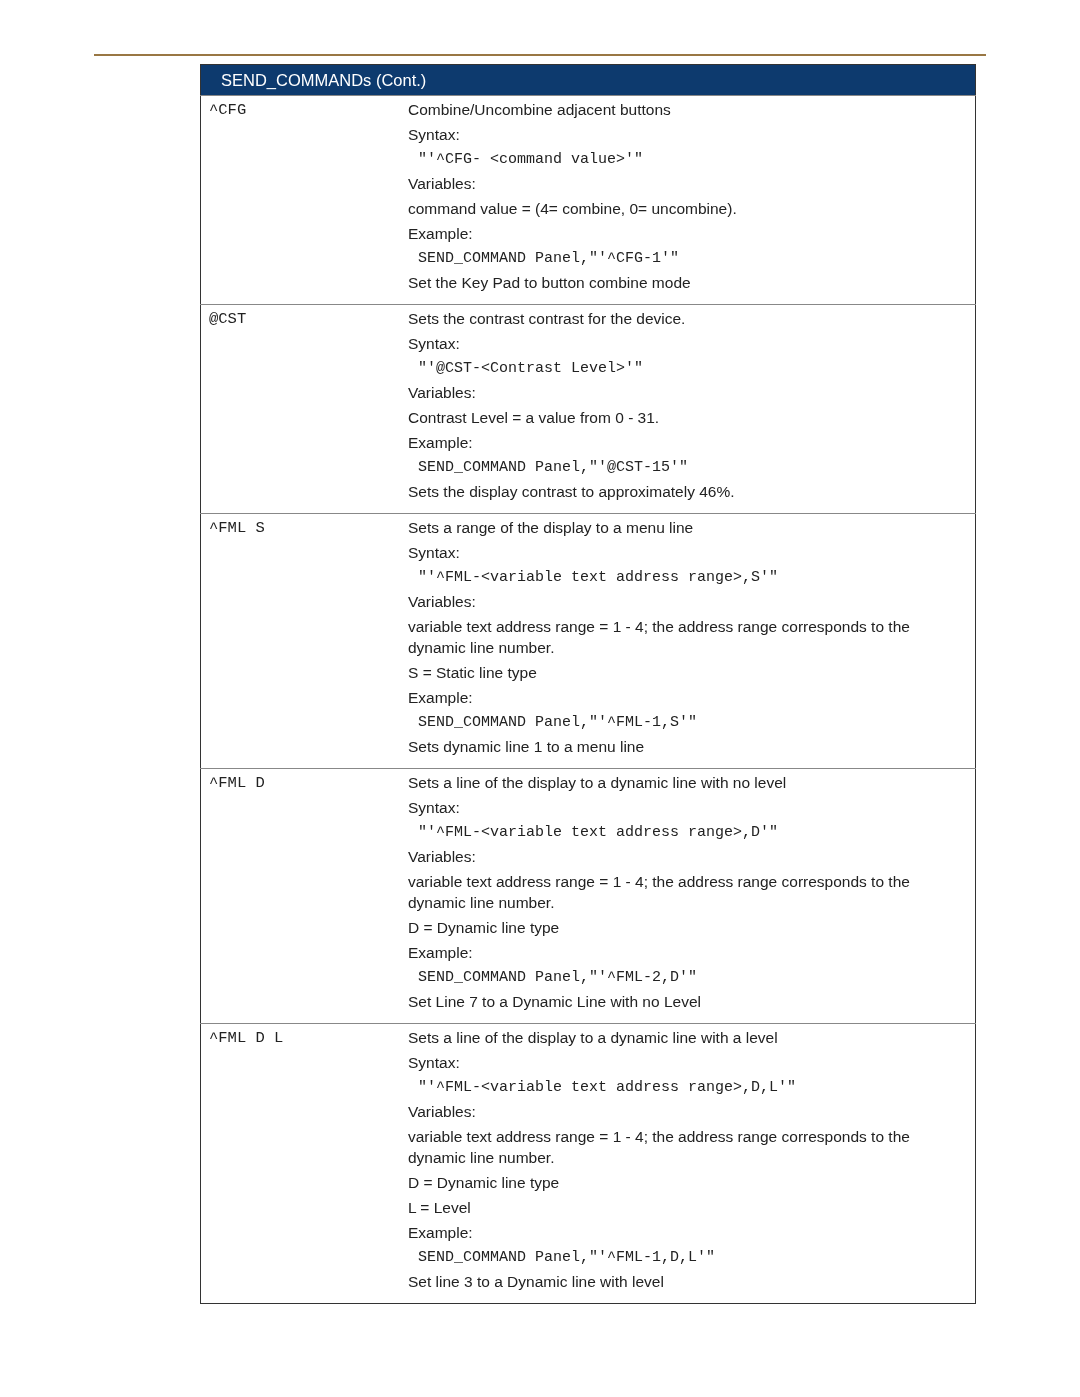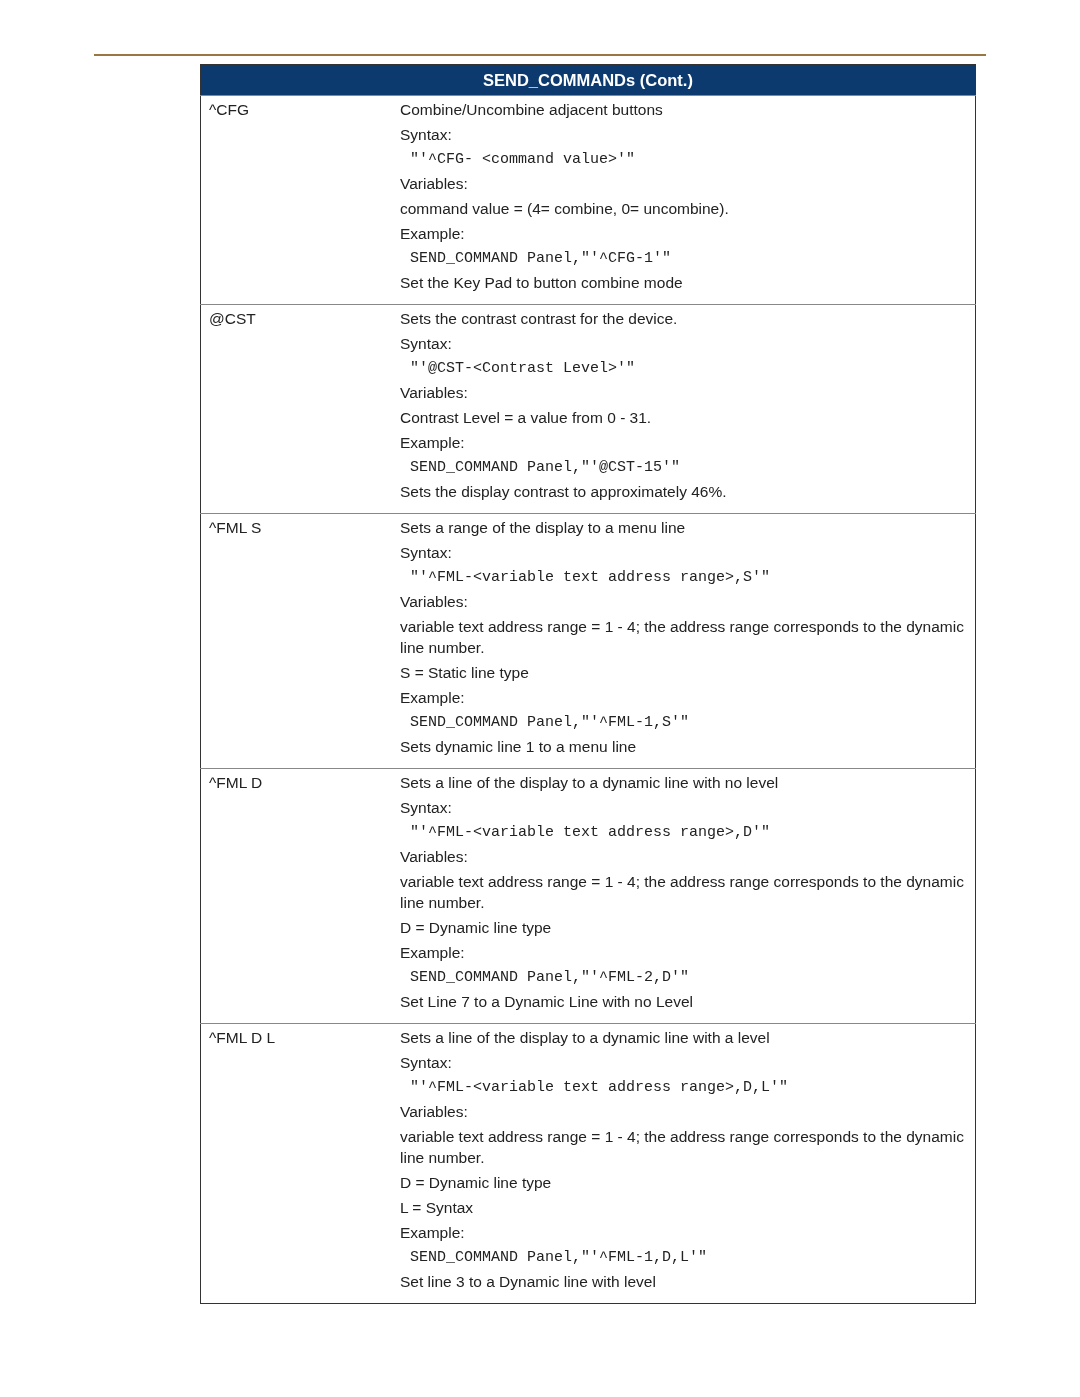--- a/index.html
+++ b/index.html
@@ -50,38 +50,38 @@
   table.cmd-table {
     border-collapse: collapse;
     width: 100%;
     border: 1px solid var(--table-border);
     font-size: 15.5px;
     line-height: 1.35;
   }
   table.cmd-table th {
     background: var(--table-header-bg);
     color: var(--table-header-fg);
-    text-align: center;
-    font-weight: 700;
-    padding: 4px 0;
+    text-align: left;
+    font-weight: 400;
+    padding: 4px 20px;
     font-size: 16.5px;
   }
   table.cmd-table td {
     vertical-align: top;
     padding: 4px 8px 6px 8px;
   }
   table.cmd-table td.cmd-name {
     width: 175px;
-    font-family: Liberation Sans, sans-serif;
+    font-family: Liberation Mono, monospace;
   }
   table.cmd-table tr.row {
     border-top: 1px solid var(--cell-border);
   }
   td.cmd-desc p {
-    margin: 0 0 4px 0;
+    margin: 0 0 4px 8px;
   }
   td.cmd-desc p.code {
     font-family: "Courier New", Courier, monospace;
     font-size: 15px;
     padding-left: 10px;
   }
 </style>
 </head>
 <body>
 
@@ -153,21 +153,21 @@
           </tr>
           <tr class="row">
             <td class="cmd-name">^FML D L</td>
             <td class="cmd-desc">
               <p>Sets a line of the display to a dynamic line with a level</p>
               <p>Syntax:</p>
               <p class="code">"'^FML-&lt;variable text address range&gt;,D,L'"</p>
               <p>Variables:</p>
               <p>variable text address range = 1 - 4; the address range corresponds to the dynamic line number.</p>
               <p>D = Dynamic line type</p>
-              <p>L = Syntax</p>
+              <p>L = Level</p>
               <p>Example:</p>
               <p class="code">SEND_COMMAND Panel,"'^FML-1,D,L'"</p>
               <p>Set line 3 to a Dynamic line with level</p>
             </td>
           </tr>
         </tbody>
     </table>
   </div>
 
 </div>

